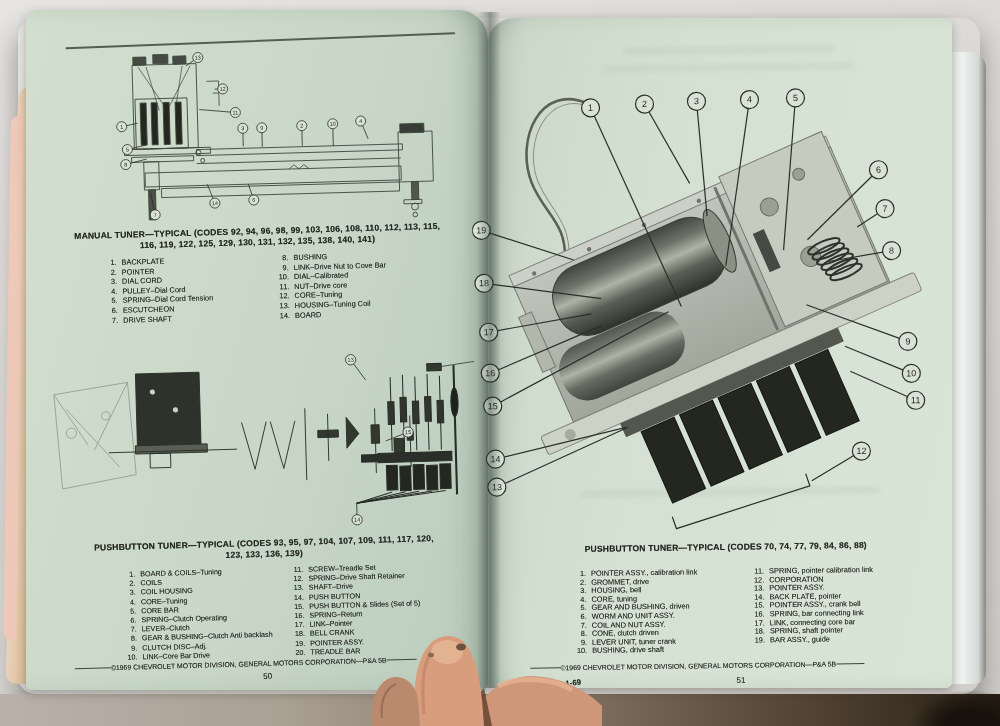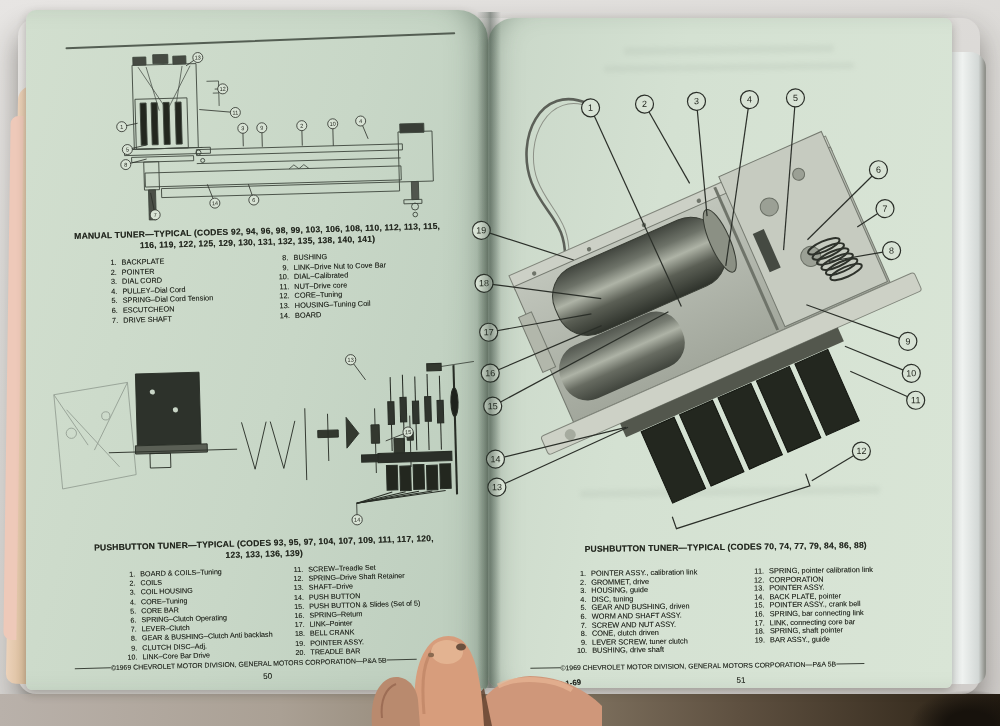--- a/index.html
+++ b/index.html
@@ -495,45 +495,45 @@
             <div class="pl-row">
               <span class="pl-num">1.</span>
               <span>POINTER ASSY., calibration link</span>
             </div>
             <div class="pl-row">
               <span class="pl-num">2.</span>
               <span>GROMMET, drive</span>
             </div>
             <div class="pl-row">
               <span class="pl-num">3.</span>
-              <span>HOUSING, guide</span>
+              <span>HOUSING, bell</span>
             </div>
             <div class="pl-row">
               <span class="pl-num">4.</span>
-              <span>DISC, tuning</span>
+              <span>CORE, tuning</span>
             </div>
             <div class="pl-row">
               <span class="pl-num">5.</span>
               <span>GEAR AND BUSHING, driven</span>
             </div>
             <div class="pl-row">
               <span class="pl-num">6.</span>
-              <span>WORM AND SHAFT ASSY.</span>
+              <span>WORM AND UNIT ASSY.</span>
             </div>
             <div class="pl-row">
               <span class="pl-num">7.</span>
-              <span>SCREW AND NUT ASSY.</span>
+              <span>COIL AND NUT ASSY.</span>
             </div>
             <div class="pl-row">
               <span class="pl-num">8.</span>
               <span>CONE, clutch driven</span>
             </div>
             <div class="pl-row">
               <span class="pl-num">9.</span>
-              <span>LEVER SCREW, tuner clutch</span>
+              <span>LEVER UNIT, tuner crank</span>
             </div>
             <div class="pl-row">
               <span class="pl-num">10.</span>
               <span>BUSHING, drive shaft</span>
             </div>
           </div>
         <div class="pl-col" style="width:180px;">
             <div class="pl-row">
               <span class="pl-num">11.</span>
               <span>SPRING, pointer calibration link</span>

